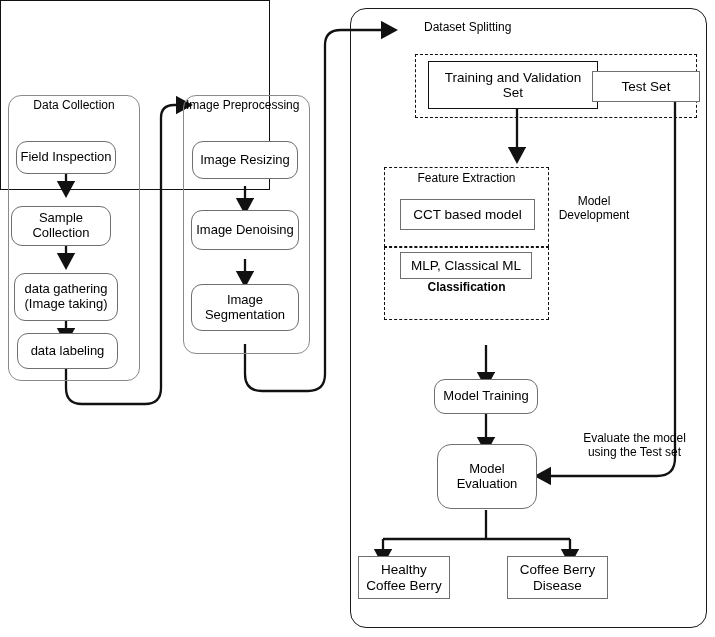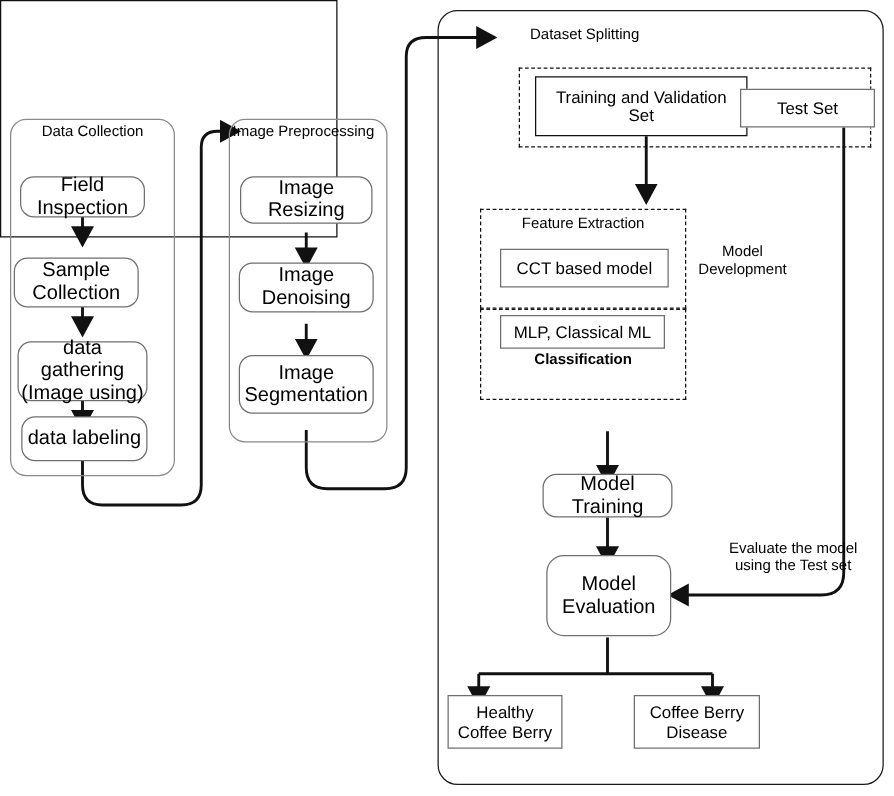--- a/index.html
+++ b/index.html
@@ -31,21 +31,21 @@
     text-align: center;
     color: #000;
     background: #ffffff;
     line-height: 1.12;
     white-space: pre-line;
   }
   
   .rbox {
     border: 1.4px solid #6f6f6f;
     border-radius: 11px;
-    font-size: 16px;
+    font-size: 13px;
   }
   
   .sqbox {
     border: 1.4px solid #6f6f6f;
     font-size: 13.5px;
   }
   
   .group {
     position: absolute;
     box-sizing: border-box;
@@ -135,21 +135,21 @@
 
   <div class="dashed" style="left:384px; top:167px; width:165px; height:80px;"></div>
   <div class="label" style="left:384px; top:172px; width:165px;">Feature Extraction</div>
 
   <div class="dashed" style="left:384px; top:247px; width:165px; height:73px;"></div>
   <div class="label" style="left:384px; top:281px; width:165px;font-weight:bold;">Classification</div>
 
   <div class="node rbox" style="left:16px; top:141px; width:100px; height:33px;">Field Inspection</div>
   <div class="node rbox" style="left:11px; top:206px; width:100px; height:40px;">Sample Collection</div>
   <div class="node rbox" style="left:14px; top:273px; width:104px; height:48px;">data gathering
-(Image using)</div>
+(Image taking)</div>
   <div class="node rbox" style="left:17px; top:333px; width:101px; height:36px;">data labeling</div>
 
   <div class="node rbox" style="left:192px; top:141px; width:106px; height:38px;">Image Resizing</div>
   <div class="node rbox" style="left:191px; top:210px; width:108px; height:40px;">Image Denoising</div>
   <div class="node rbox" style="left:191px; top:284px; width:108px; height:47px;">Image
 Segmentation</div>
 
   <div class="node sqbox" style="left:428px; top:61px; width:170px; height:48px; border:1.6px solid #111;">Training and Validation
 Set</div>
   <div class="node sqbox" style="left:592px; top:71px; width:108px; height:31px;">Test Set</div>

